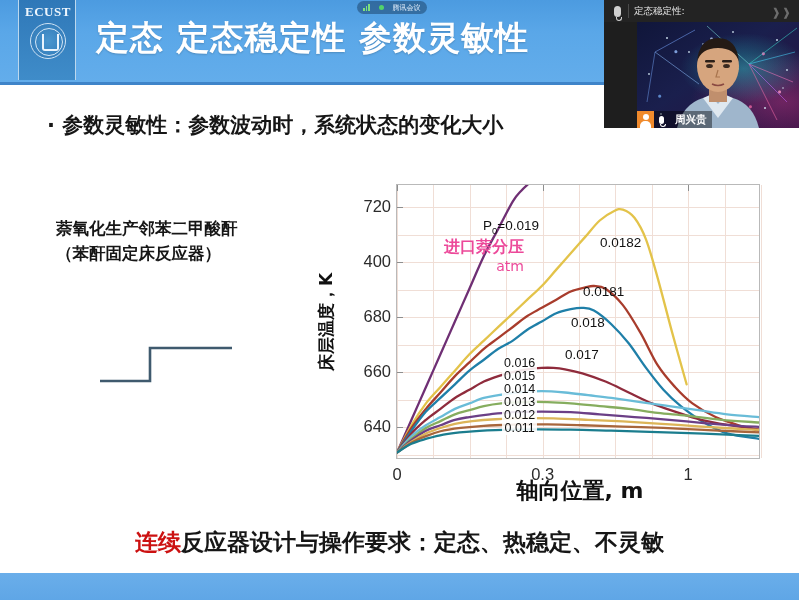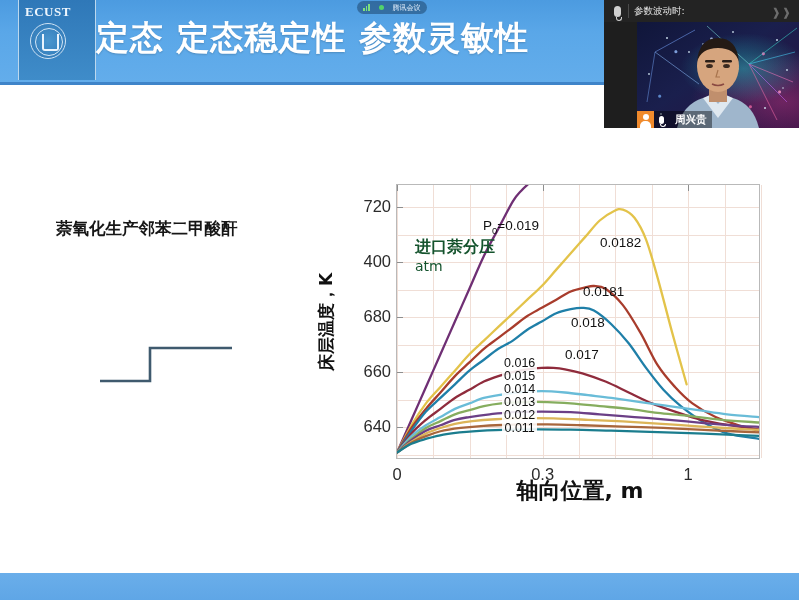--- a/index.html
+++ b/index.html
@@ -23,21 +23,21 @@
   .slide-title {
     position: absolute; left: 96px; top: 16px; width: 520px;
     color: #ffffff; font-size: 33px; font-weight: bold; letter-spacing: 1px;
     font-family: "DejaVu Sans", sans-serif;
     text-shadow: 0 1px 2px rgba(0,0,0,.18);
     white-space: nowrap;
   }
 
   
   .logo-box {
-    position: absolute; left: 18px; top: 0px; width: 78px; height: 80px;
+    position: absolute; left: 18px; top: 0px; width: 58px; height: 80px;
     background: linear-gradient(180deg,#2f78b8 0%, #3f8cc9 100%);
     border-left: 1px solid #bcd8ee; border-right: 1px solid #bcd8ee;
   }
   .logo-text {
     position: absolute; left: 0; top: 4px; width: 58px; text-align: center;
     color: #eef6fd; font-size: 13px; font-weight: bold; letter-spacing: .5px;
     font-family: "Liberation Serif", serif;
   }
   .logo-seal {
     position: absolute; left: 11px; top: 23px; width: 36px; height: 36px;
@@ -120,22 +120,22 @@
     font-family: "DejaVu Sans", sans-serif;
     text-align: center;
   }
 
   .ann {
     position: absolute; font-size: 13.5px; color: #111;
     font-family: "Liberation Sans", sans-serif; white-space: nowrap;
   }
   .ann sub { font-size: 9.5px; }
   .ann-red {
-    position: absolute; color: #14532d; font-weight: bold; text-align: left;
-    font-family: "DejaVu Sans", sans-serif; white-space: nowrap;
+    position: absolute; color: #ec4899; font-weight: bold; text-align: right;
+    font-family: "DejaVu Sans", sans-serif; white-space: nowrap; margin-left: 29px;
   }
   .stack-label {
     position: absolute; font-size: 12.5px; color: #111; line-height: 1.04;
     font-family: "Liberation Sans", sans-serif;
     background: rgba(255,255,255,.88); padding: 0 2px; text-align: center;
   }
 
   
   .bottom-line {
     position: absolute; left: 0; top: 527px; width: 799px; text-align: center;
@@ -240,23 +240,25 @@
   <div class="tm-badge">
     <span class="tm-bars">
         <i></i>
         <i></i>
         <i></i>
       </span>
     <span class="tm-dot"></span>
     <span class="tm-label">腾讯会议</span>
   </div>
 
+  <div class="bullet-line">· 参数灵敏性：参数波动时，系统状态的变化大小</div>
 
   <div class="rxn-caption">
     <div>萘氧化生产邻苯二甲酸酐</div>
+    <div>（苯酐固定床反应器）</div>
   </div>
 
   <svg class="step-fig" viewBox="0 0 180 66">
     <polyline points="8,51 58,51 58,18 140,18" fill="none" stroke="#3f5a6e" stroke-width="2.6"></polyline>
   </svg>
 
   <div class="chart">
     <div class="ylabel">床层温度，K</div>
     <div class="xlabel">轴向位置, m</div>
 
@@ -334,27 +336,30 @@
           <div class="xtick" style="left: 0px;">0</div>
           <div class="xtick-mark" style="left: 0px;"></div>
           <div class="xtick" style="left: 145.6px;">0.3</div>
           <div class="xtick-mark" style="left: 145.6px;"></div>
           <div class="xtick" style="left: 291.2px;">1</div>
           <div class="xtick-mark" style="left: 291.2px;"></div>
         </div>
     </div>
   </div>
 
+  <div class="bottom-line">
+    <span class="hl">连续</span><span>反应器设计与操作要求：定态、热稳定、不灵敏</span>
+  </div>
   <div class="footer-bar"></div>
 
   <div class="video-panel">
     <div class="vp-header">
       <span class="vp-mic"></span>
       <span class="vp-sep"></span>
-      <span class="vp-speaking">参数波动时:</span>
+      <span class="vp-speaking">定态稳定性:</span>
       <span class="vp-more">❱❱</span>
     </div>
     <div class="vp-video">
       <svg class="vp-rays" viewBox="0 0 162 106">
         <g stroke-width="0.7" opacity="0.75">
           <line x1="112" y1="42" x2="160" y2="6" stroke="#3ce0d0"></line>
           <line x1="112" y1="42" x2="158" y2="30" stroke="#49d9ff"></line>
           <line x1="112" y1="42" x2="156" y2="60" stroke="#ff77c0"></line>
           <line x1="112" y1="42" x2="140" y2="98" stroke="#ff6fae"></line>
           <line x1="112" y1="42" x2="70" y2="4" stroke="#7fe6e0"></line>

